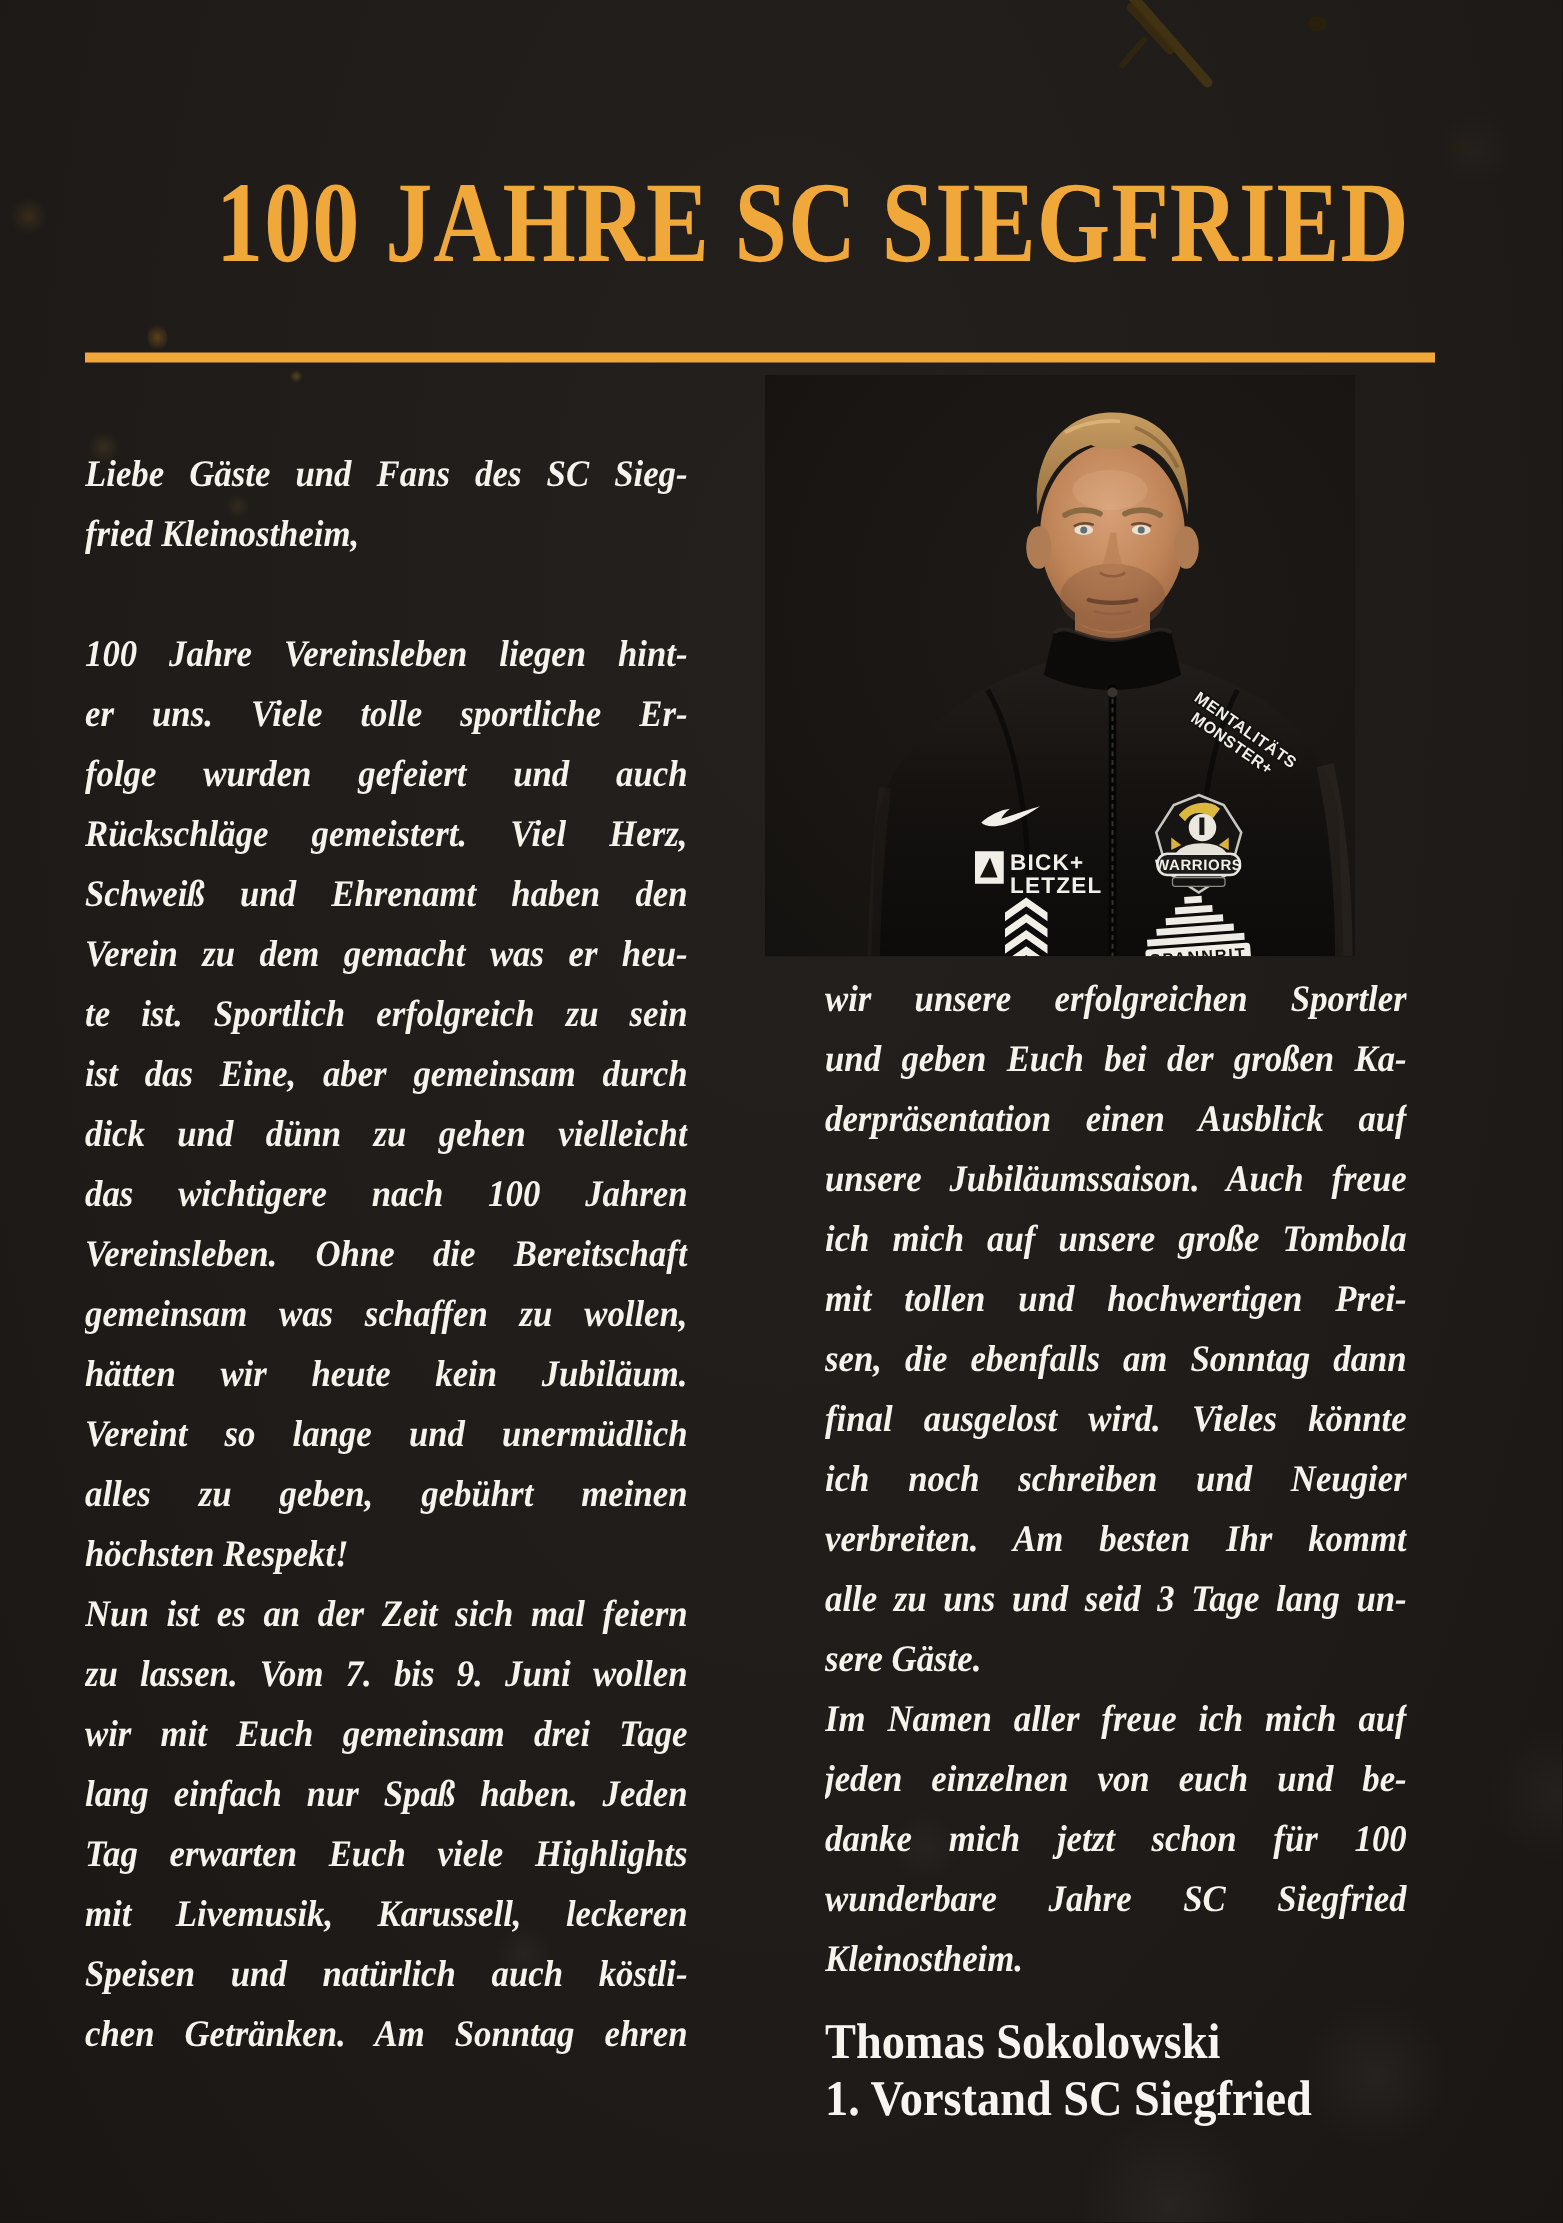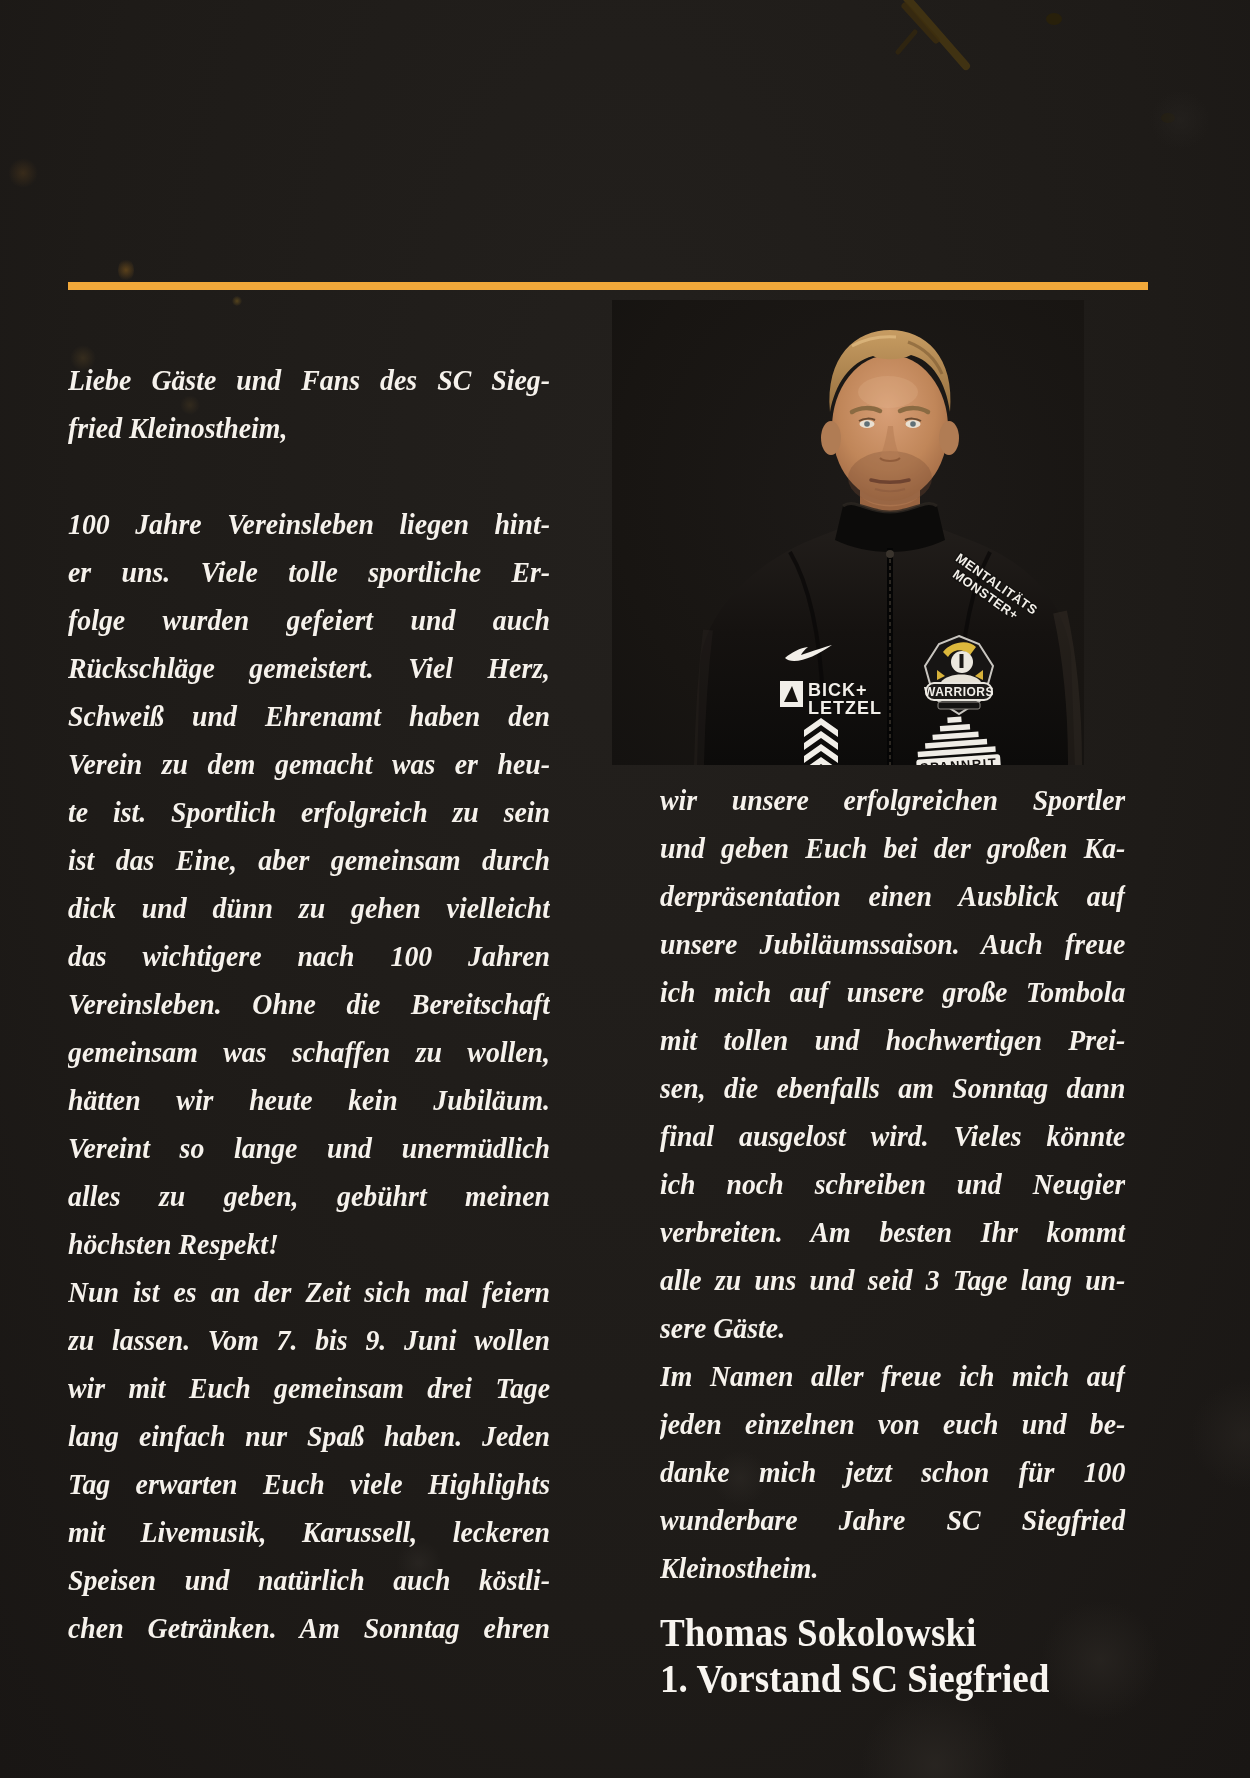--- a/index.html
+++ b/index.html
@@ -67,20 +67,23 @@
   <div class="bokeh b3"></div>
   <div class="bokeh b4"></div>
   <div class="bokeh b5"></div>
   <div class="bokeh b6"></div>
   <div class="bokeh b7"></div>
   <div class="bokeh b8"></div>
   <div class="bokeh b9"></div>
   <div class="bokeh b10"></div>
   <div class="bokeh b11"></div>
 
+  <div class="title-wrap">
+    <span class="title-inner">100 JAHRE SC SIEGFRIED</span>
+  </div>
   <div class="divider"></div>
 
   <div class="photo">
     <svg width="472" height="465" viewBox="0 0 472 465">
       <defs>
         <radialGradient id="skin" cx="48%" cy="38%" r="75%">
           <stop offset="0%" stop-color="#d89f77"></stop>
           <stop offset="55%" stop-color="#c08659"></stop>
           <stop offset="100%" stop-color="#96603d"></stop>
         </radialGradient>

